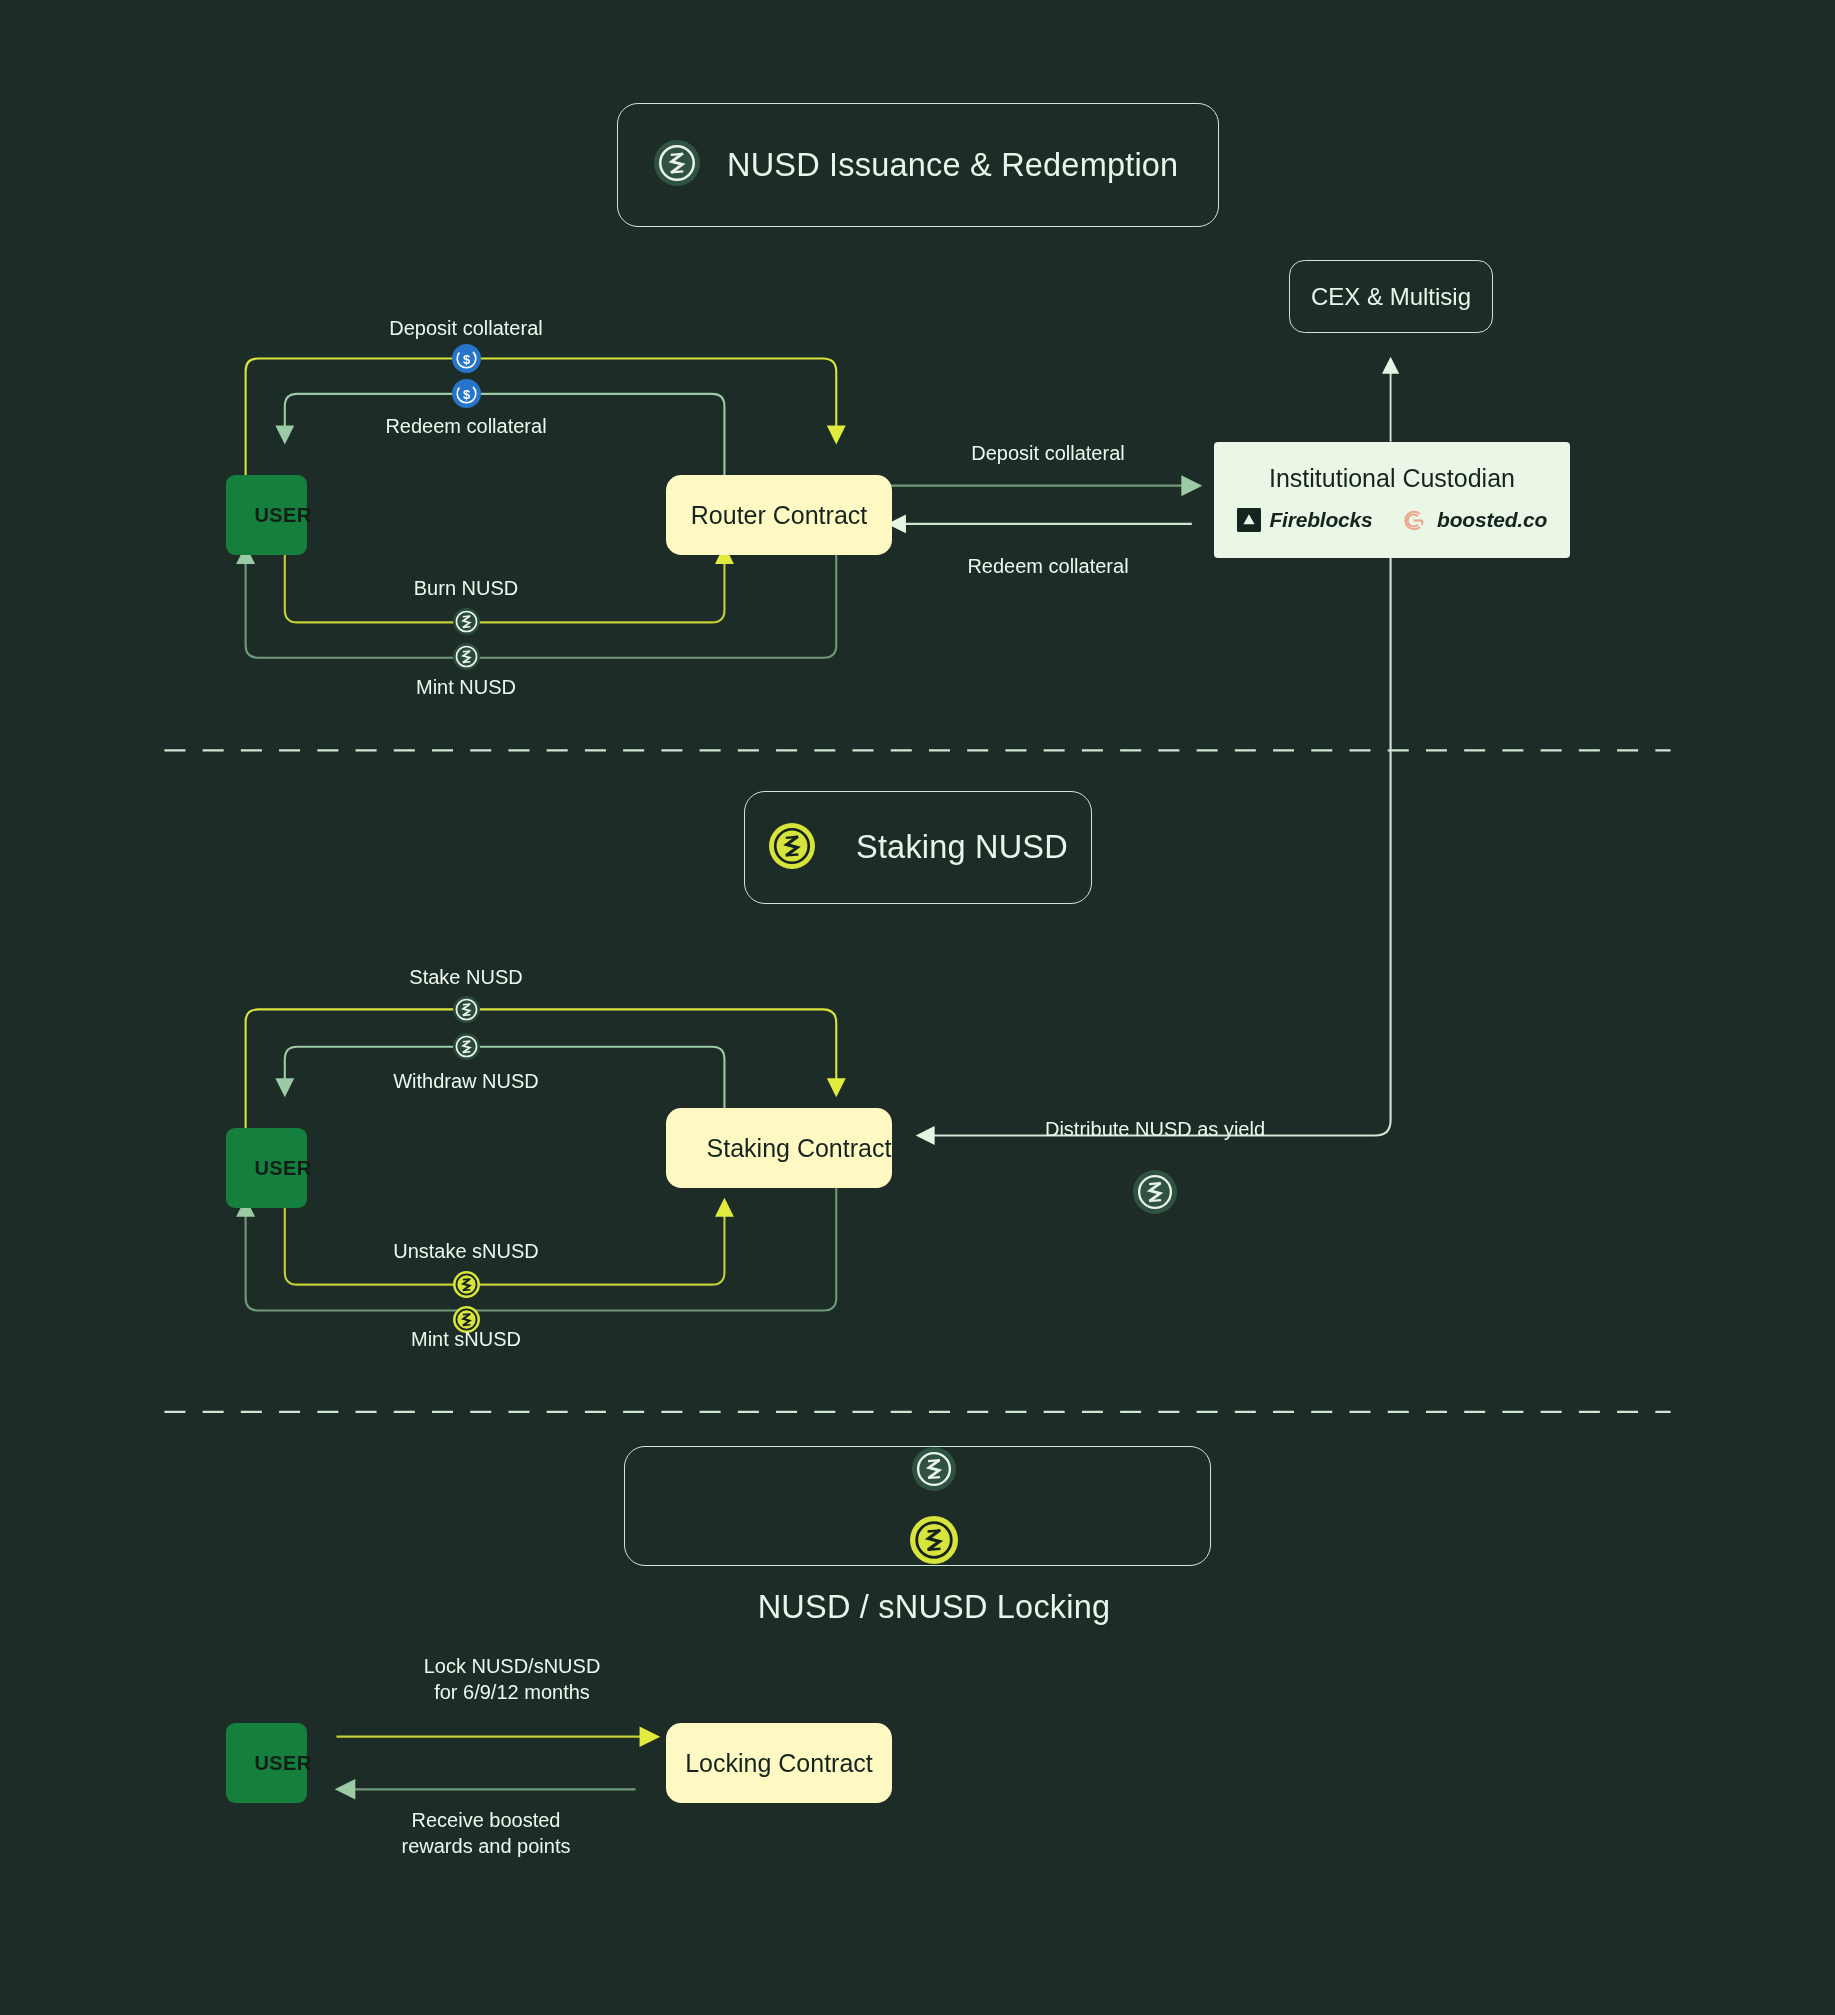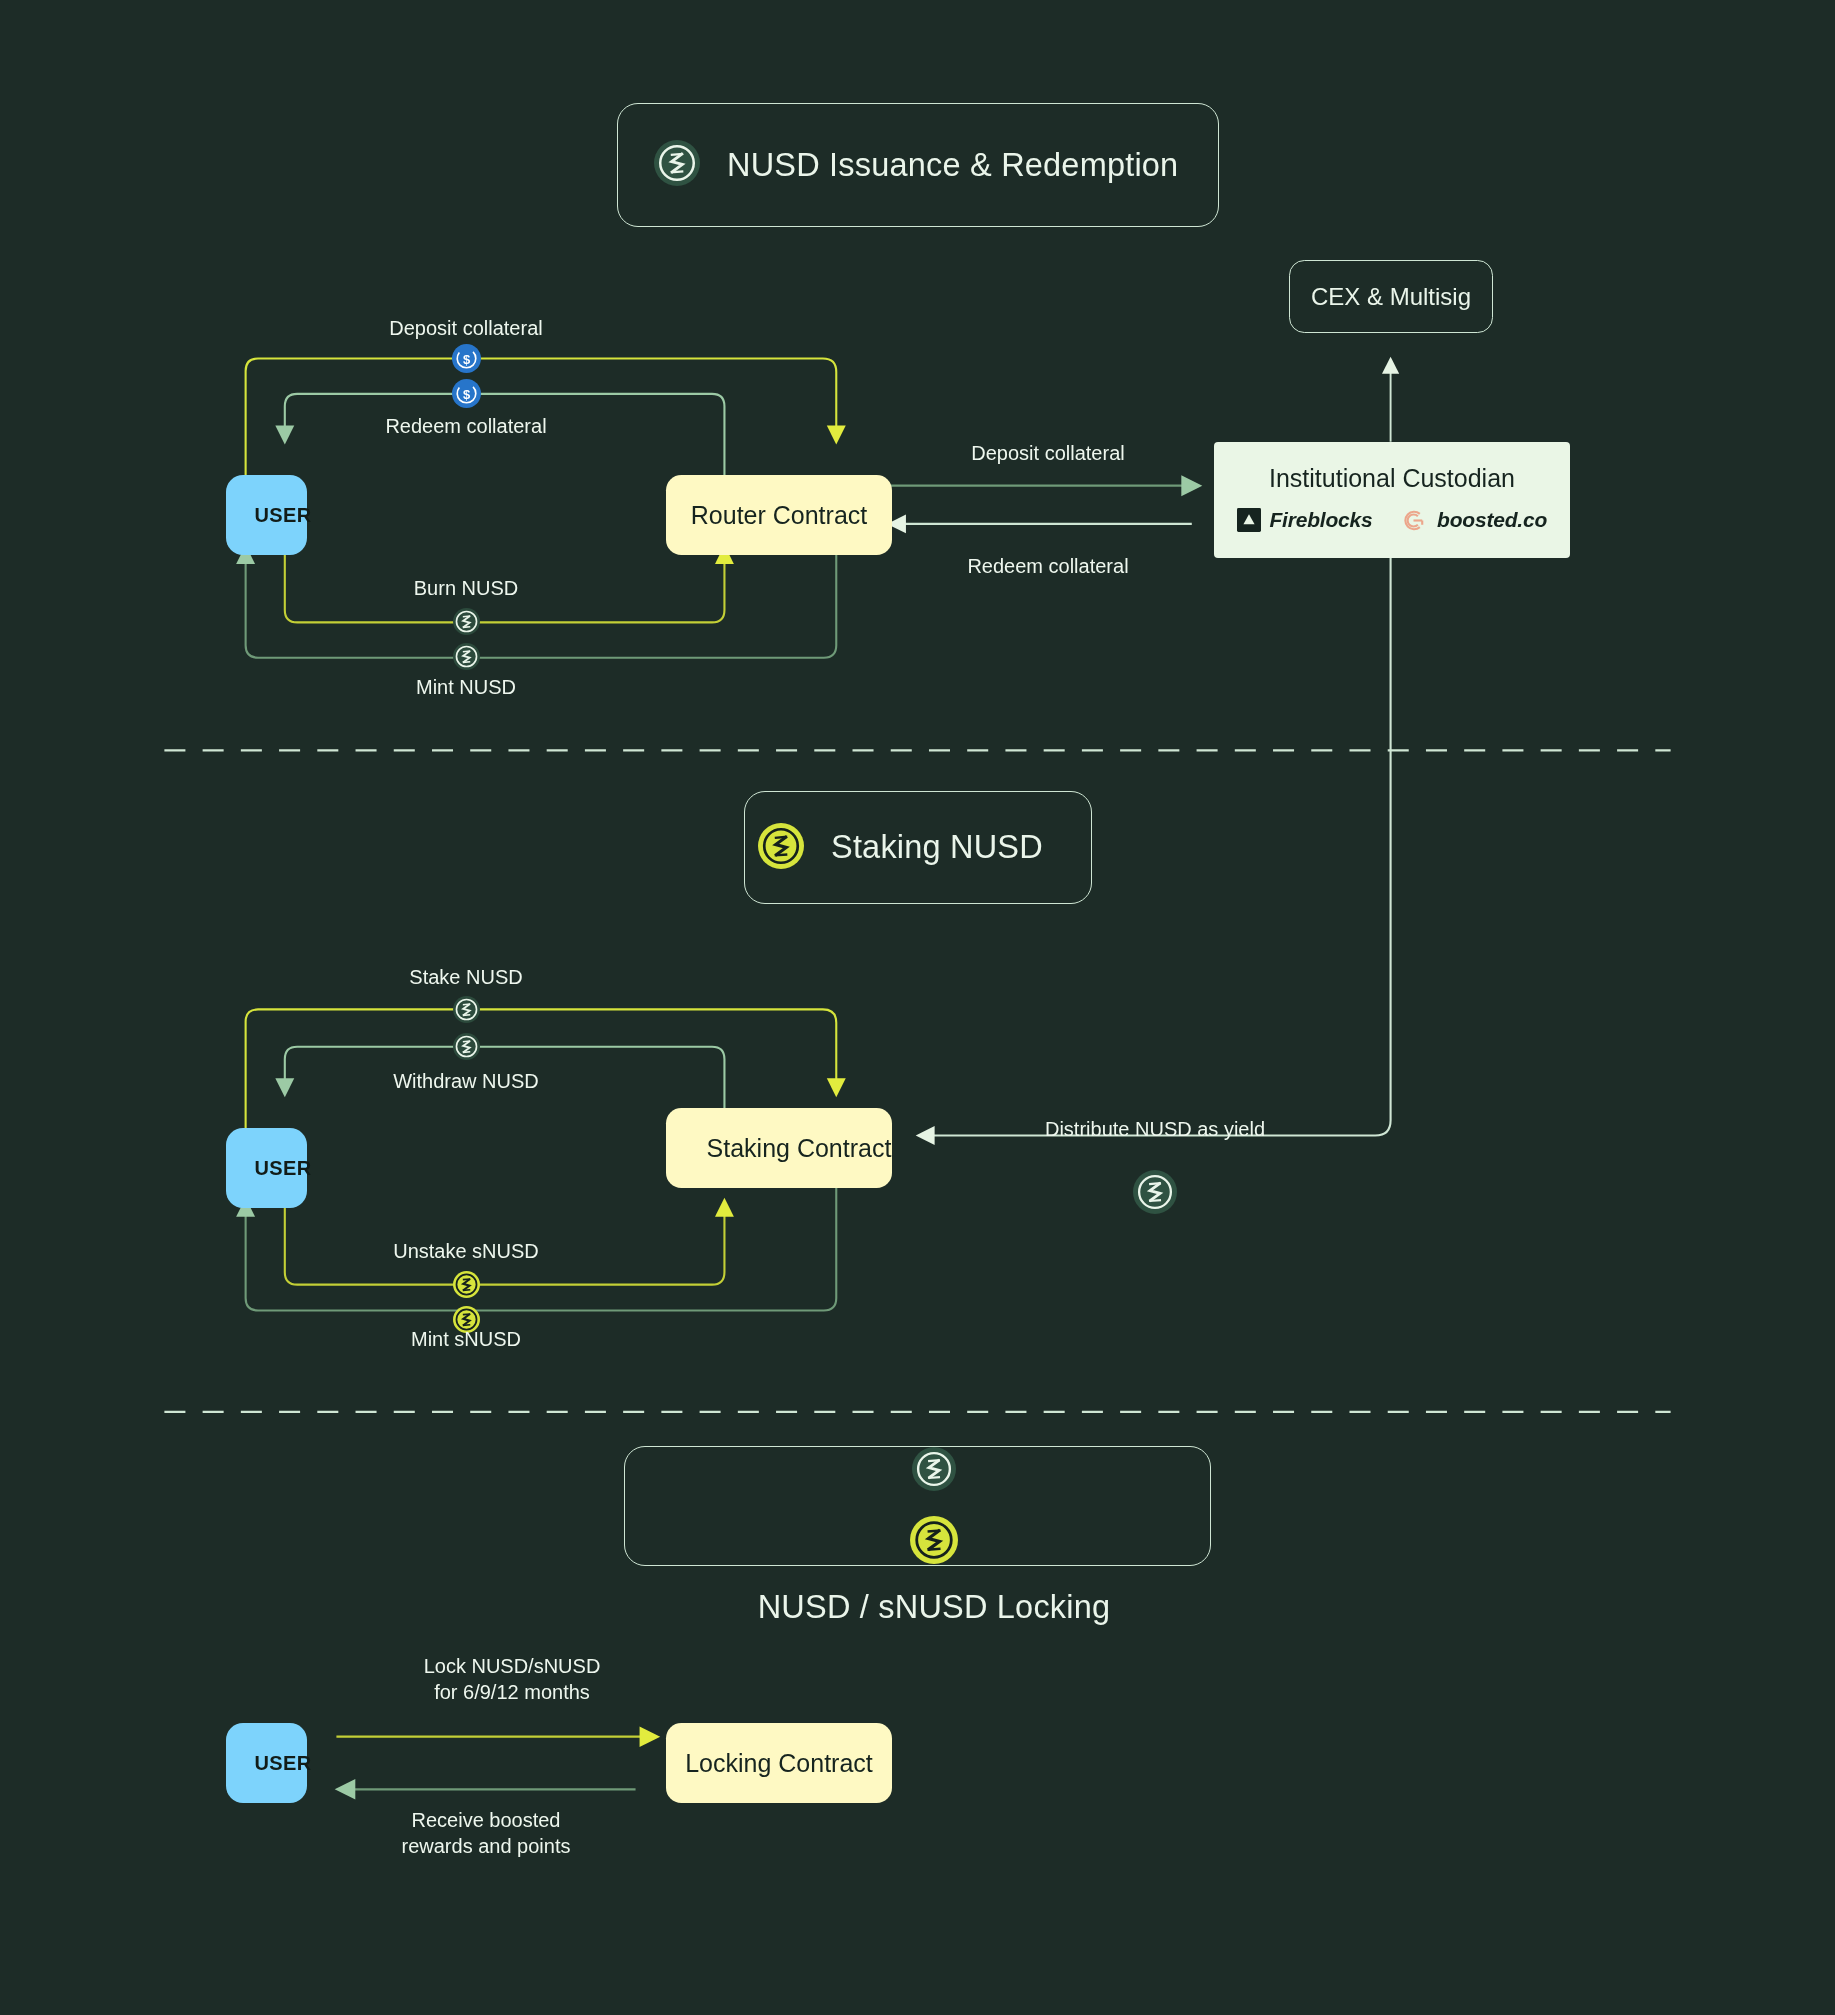--- a/index.html
+++ b/index.html
@@ -32,22 +32,22 @@
   .coin{position:absolute;border-radius:50%;display:block;}
 
   
   .node{
     position:absolute;
     display:flex;align-items:center;justify-content:center;
     box-sizing:border-box;
     text-align:center;
   }
   .node-user{
-    background:#7dd3fc;
-    border-radius:17px;
+    background:#15803d;
+    border-radius:9px;
     color:#121c18;
     font-size:20px;
     font-weight:700;
     letter-spacing:0.4px;
     padding-left:33px;
   }
   .node-contract{
     background:#fef9c3;
     border-radius:15.3px;
     color:#16241f;
@@ -254,21 +254,21 @@
   <div class="elabel ctr" style="left:466px;top:674px;">
     <span>Mint NUSD</span>
   </div>
   <div class="elabel ctr" style="left:1048px;top:440px;">
     <span>Deposit collateral</span>
   </div>
   <div class="elabel ctr" style="left:1048px;top:553px;">
     <span>Redeem collateral</span>
   </div>
 
-  <div class="pill" style="left:744px;top:791px;width:348px;height:113px;padding-left:13px;gap:27px;">
+  <div class="pill" style="left:744px;top:791px;width:348px;height:113px;padding-left:24px;gap:41px;">
     <span>
       <svg width="46" height="46" viewBox="0 0 48 48">
         <circle cx="24" cy="24" r="24" fill="#d6e43c"></circle>
         <circle cx="24" cy="24" r="17.5" fill="none" stroke="#15211c" stroke-width="2.8"></circle>
         <path d="M30 14 L18.5 22.5 L29.5 25.5 L18 34" fill="none" stroke="#15211c" stroke-width="3.3" stroke-linejoin="miter"></path>
         <path d="M17.5 15.5 L30.5 14.4 M17.4 33.8 L30.6 32.8" stroke="#15211c" stroke-width="2.5"></path>
       </svg>
     </span>
     <span class="pill-label">Staking NUSD</span>
   </div>

